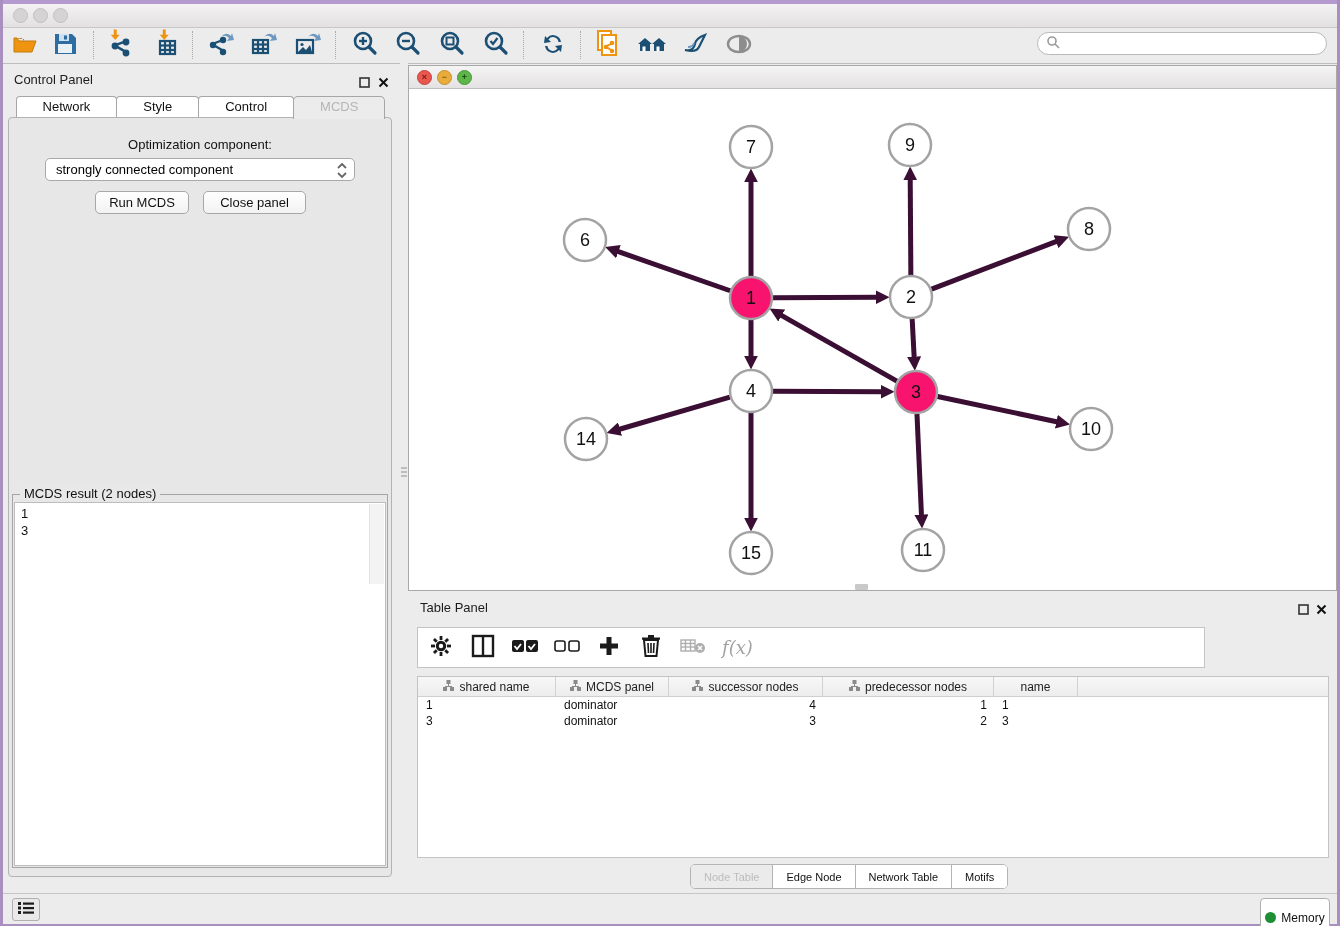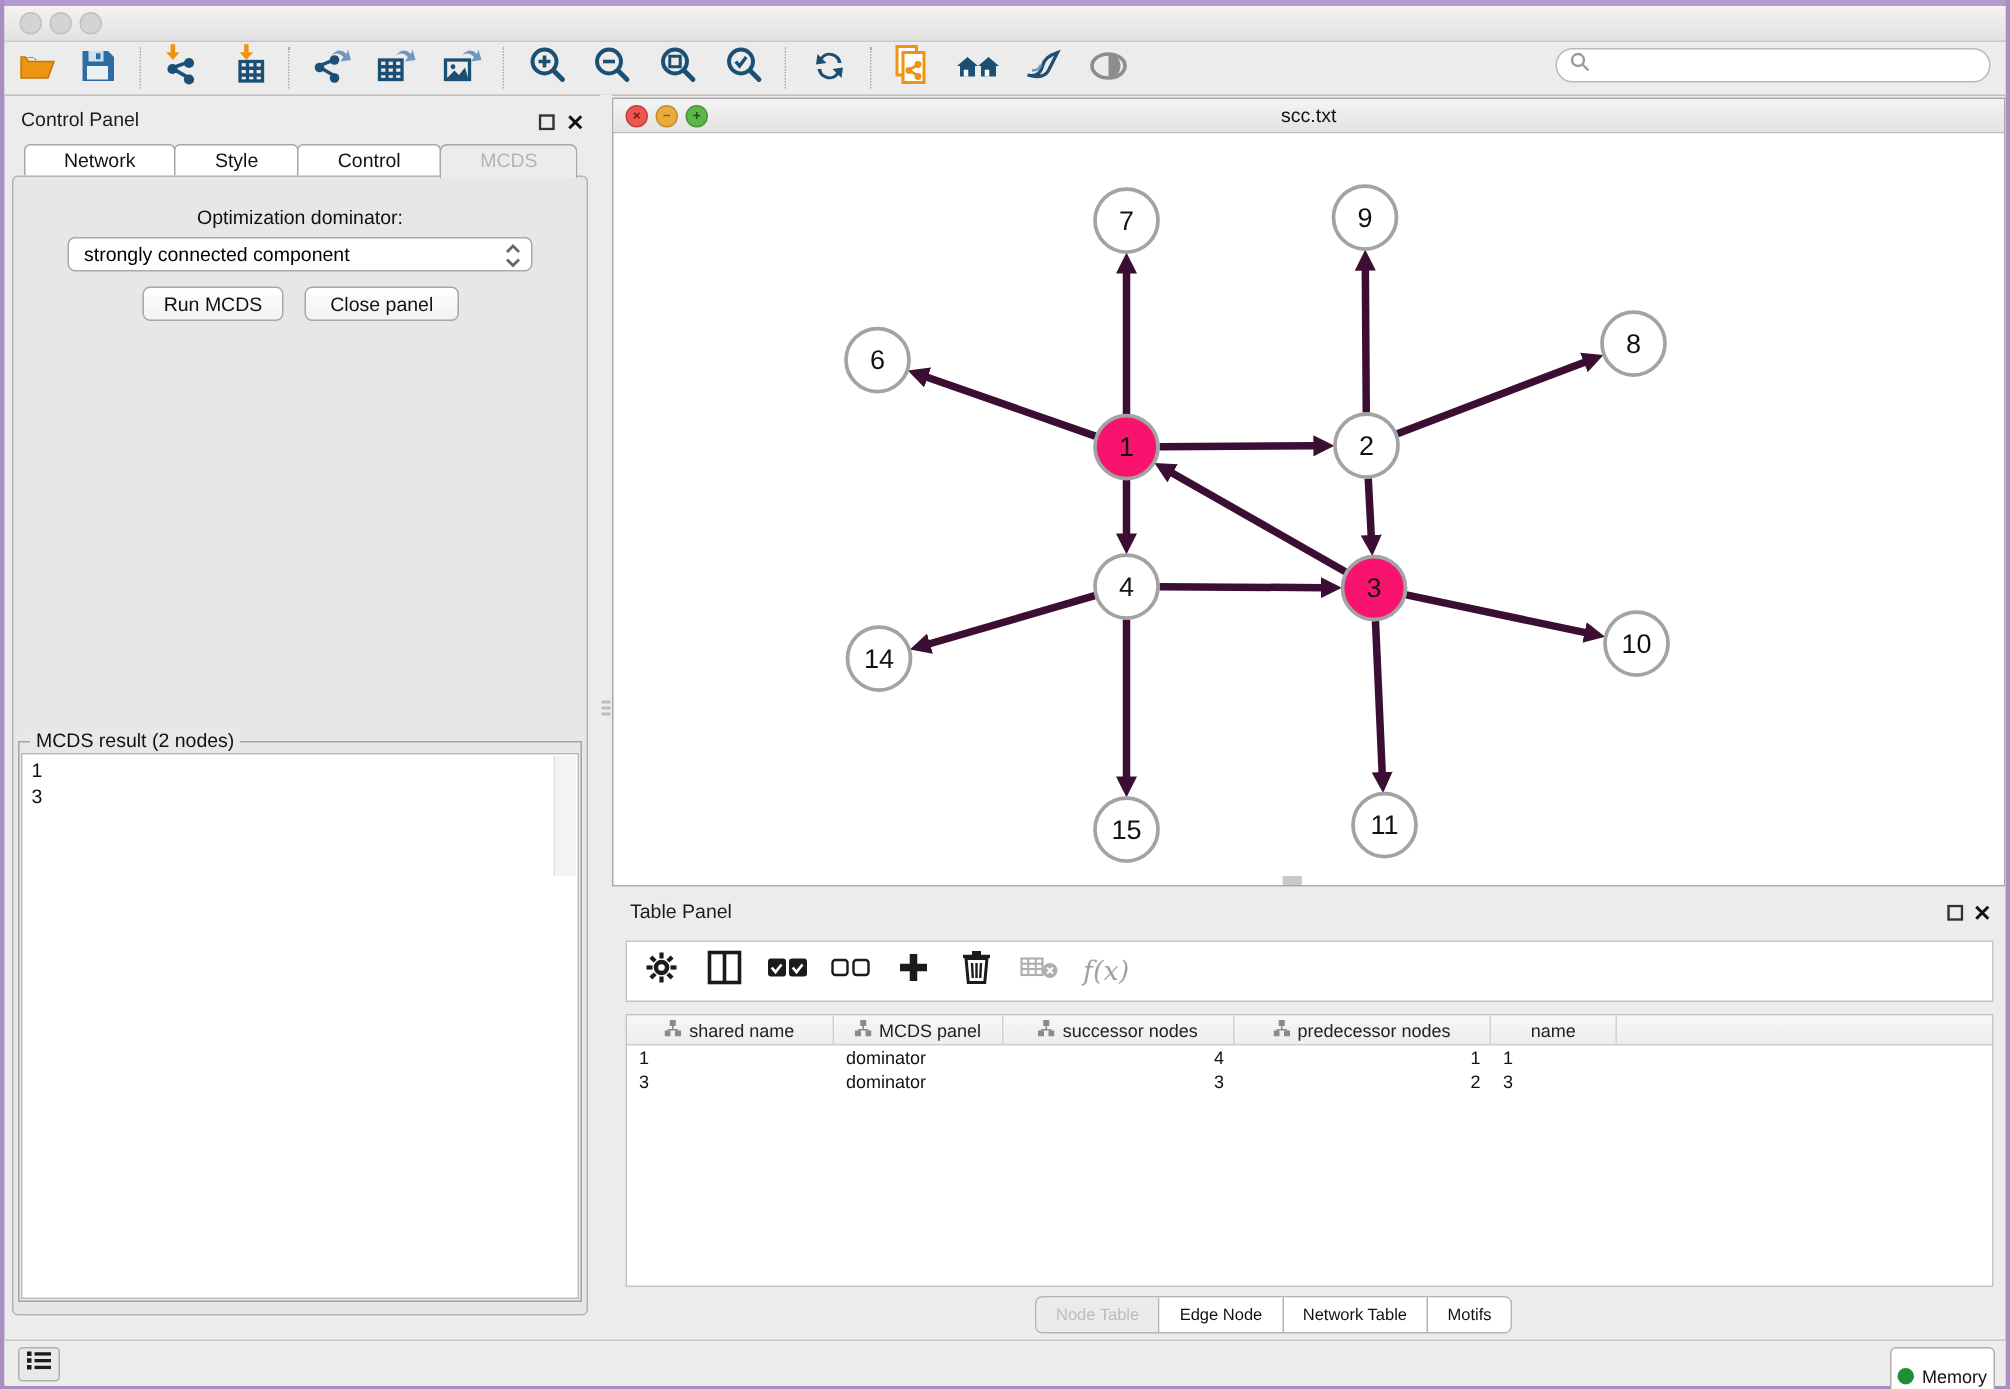--- a/index.html
+++ b/index.html
@@ -58,21 +58,21 @@
   .net-titlebar{left:0;top:0;width:100%;height:22px;background:linear-gradient(#f5f4f4,#e4e2e2);
     border-bottom:1px solid #bfbdbd;}
   .net-title{width:100%;text-align:center;top:3px;font-size:13px;color:#111;}
   .traffic{width:13px;height:13px;border-radius:50%;top:4px;display:flex;align-items:center;justify-content:center;
     font-size:9px;font-weight:bold;line-height:1;}
   .net-canvas{left:1px;top:23px;width:926px;height:501px;background:#fff;}
   .net-grip{left:446px;top:518px;width:13px;height:6px;background:#c9c9c9;border-radius:1px;}
 
   
   .tp-title{left:420px;top:600px;font-size:13px;color:#1c1c1c;}
-  .tp-toolbar{left:417px;top:627px;width:912px;height:41px;background:#fff;border:1px solid #c3c3c3;
+  .tp-toolbar{left:417px;top:627px;width:788px;height:41px;background:#fff;border:1px solid #c3c3c3;
     box-sizing:border-box;display:flex;align-items:center;padding-left:10px;gap:16px;}
   .tp-tool{width:26px;height:26px;display:flex;align-items:center;justify-content:center;}
   .fx-label{font-family:"DejaVu Serif","Liberation Serif",serif;font-style:italic;font-size:18px;color:#a2a2a2;}
   .tp-table{left:417px;top:676px;width:912px;height:182px;background:#fff;border:1px solid #c3c3c3;box-sizing:border-box;overflow:hidden;}
   .thead{display:flex;height:19px;background:linear-gradient(#f7f7f7,#ededed);border-bottom:1px solid #cfcfcf;}
   .th{display:flex;align-items:center;justify-content:center;gap:5px;font-size:12px;color:#222;
     border-right:1px solid #d2d2d2;box-sizing:border-box;height:19px;}
   .trow{display:flex;height:16px;font-size:12px;color:#111;}
   .td{box-sizing:border-box;padding:1px 7px 0 8px;white-space:nowrap;overflow:hidden;}
 
@@ -269,21 +269,21 @@
 <div class="abs" style="left:378px;top:74px">
   <svg class="panel-icon" viewBox="0 0 11 11">
       <path d="M1.5 1.5 L9.5 9.5 M9.5 1.5 L1.5 9.5" stroke="#111" stroke-width="2"></path>
     </svg>
 </div>
 
 <div class="abs cp-tabs">
   <span class="tab">Network</span><span class="tab">Style</span><span class="tab">Control</span><span class="tab selected">MCDS</span>
 </div>
 <div class="abs cp-body"></div>
-<div class="abs opt-label">Optimization dominator:</div>
+<div class="abs opt-label">Optimization component:</div>
 <div class="abs cp-select">
   <span>strongly connected component</span>
   <span class="abs" style="right:6px;top:3px">
     <svg width="12" height="17" viewBox="0 0 12 17">
         <path d="M2 6 L6 2 L10 6" fill="none" stroke="#666" stroke-width="1.8"></path>
         <path d="M2 11 L6 15 L10 11" fill="none" stroke="#666" stroke-width="1.8"></path>
       </svg>
   </span>
 </div>
 <div class="abs btn" style="left:95px;top:191px;width:94px;height:23px">
@@ -309,21 +309,20 @@
       <div class="grip-dot"></div>
       <div class="grip-dot"></div>
   </div>
 </div>
 
 <div class="abs net-win">
   <div class="abs net-titlebar">
     <div class="abs traffic" style="left:8px;background:#e9574f;border:1px solid #c4423c;color:#7c1815">×</div>
     <div class="abs traffic" style="left:28px;background:#e9ac3b;border:1px solid #c48f2c;color:#8a6010">−</div>
     <div class="abs traffic" style="left:48px;background:#5eb648;border:1px solid #46963a;color:#1c5214">+</div>
-    <div class="abs net-title">scc.txt</div>
   </div>
   <div class="abs net-canvas">
     <svg id="graph-svg" width="926" height="501" viewBox="0 0 926 501">
         <defs>
           <marker id="arrow" viewBox="0 0 10 10" refX="1" refY="5" markerWidth="2.8" markerHeight="2.8" orient="auto-start-reverse">
             <path d="M0,0 L10,5 L0,10 z" fill="#3a0f33"></path>
           </marker>
         </defs>
         <line x1="341" y1="187" x2="341" y2="92" stroke="#3a0f33" stroke-width="5" marker-end="url(#arrow)"></line>
         <line x1="320.23121807335133" y1="201.7434376400866" x2="207.0972084320934" y2="162.2146872835025" stroke="#3a0f33" stroke-width="5" marker-end="url(#arrow)"></line>

